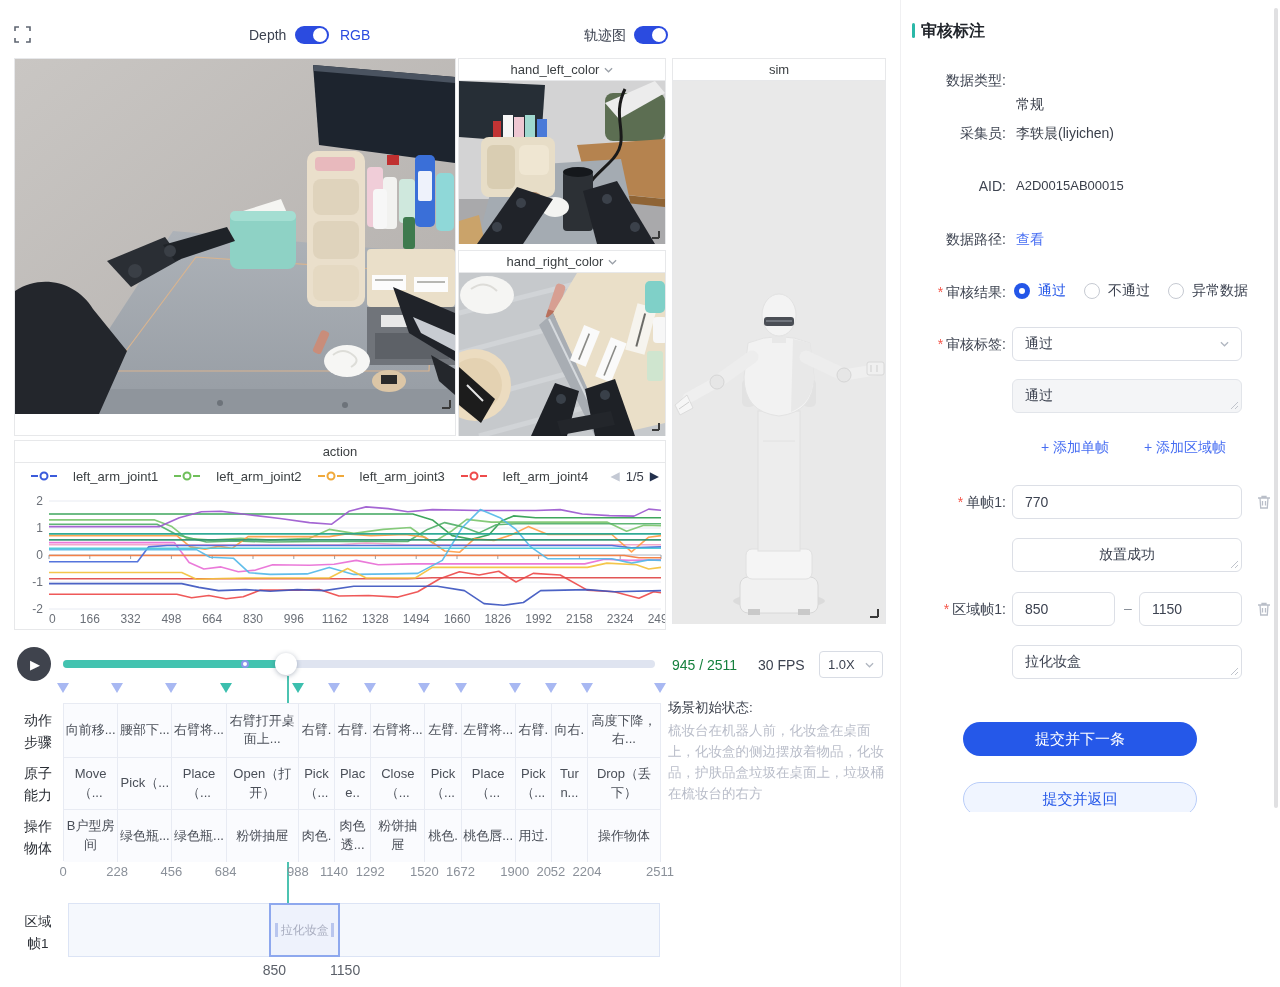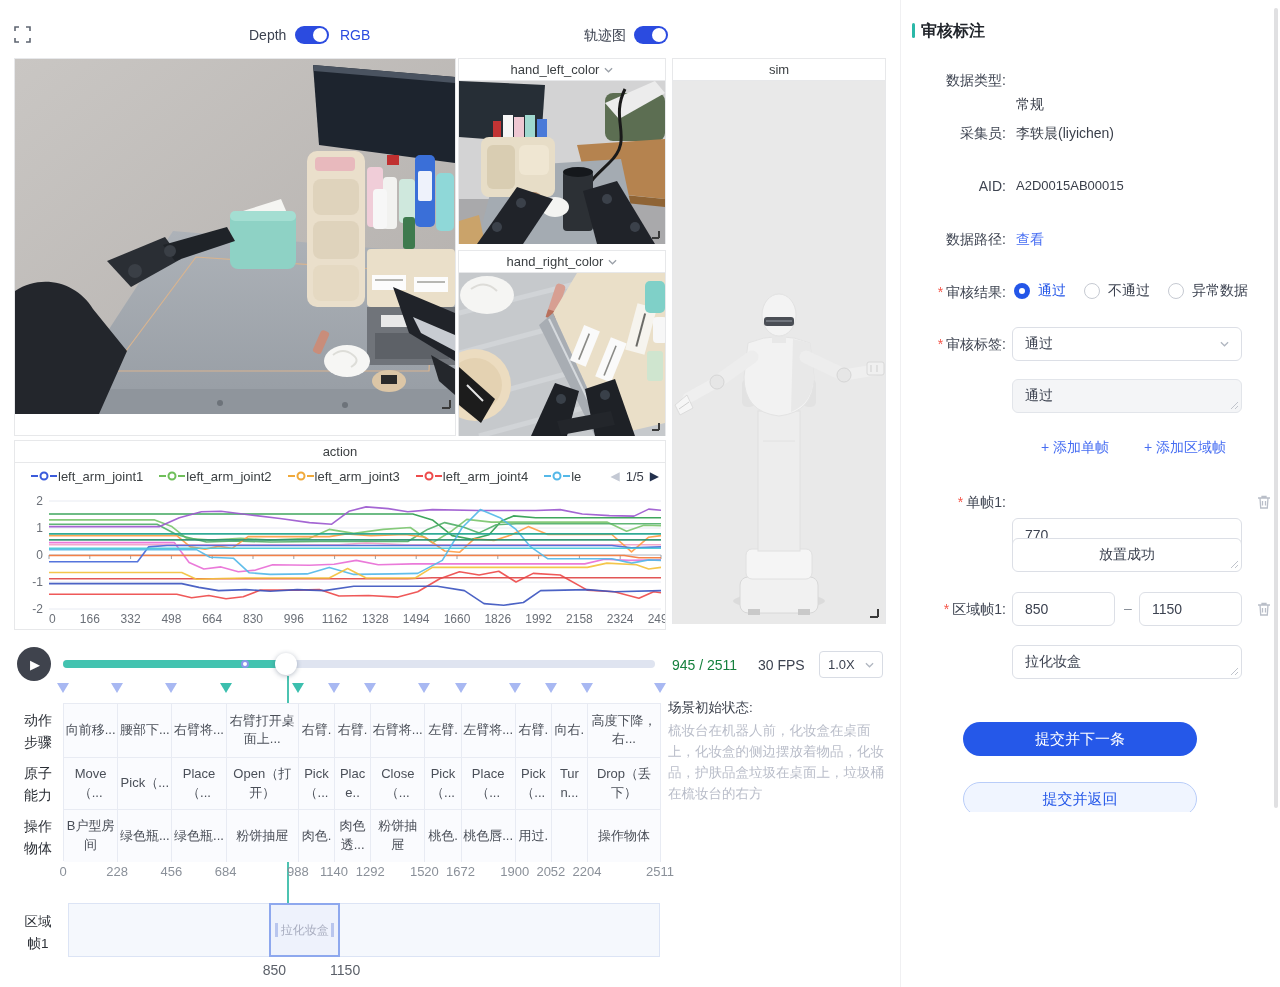--- a/index.html
+++ b/index.html
@@ -9,21 +9,21 @@
   .panel{position:absolute;border:1px solid #e7e8ea;background:#fff;box-sizing:border-box;}
   .panel-title{height:21px;border-bottom:1px solid #e7e8ea;display:flex;align-items:center;justify-content:center;
        font-size:13px;color:#3c4043;gap:5px;}
   .chev{width:9px;height:6px;}
   .toggle{position:absolute;width:34px;height:18px;border-radius:9px;background:#2b4be0;cursor:pointer;}
   .toggle .knob{position:absolute;top:2px;right:2px;width:14px;height:14px;border-radius:50%;background:#fff;}
   .lbl{color:#3c4250;}
   .blue{color:#2b4be0;}
   .legend-row{position:absolute;left:0;top:22px;width:650px;height:26px;display:flex;align-items:center;
        gap:16px;padding-left:16px;box-sizing:border-box;overflow:hidden;font-size:13px;color:#3c4043;white-space:nowrap;}
-  .legend-item{display:flex;align-items:center;gap:1px;flex:0 0 auto;}
+  .legend-item{display:flex;align-items:center;gap:16px;flex:0 0 auto;}
   .pager{position:absolute;right:6px;top:22px;height:26px;display:flex;align-items:center;gap:6px;background:#fff;
        font-size:13px;color:#3a3f4a;padding-left:6px;}
   .pager .prev{color:#c4c9d4;font-size:12px;}
   .pager .next{color:#23304d;font-size:12px;}
   .tri{position:absolute;width:0;height:0;border-left:6px solid transparent;border-right:6px solid transparent;
        border-top:10px solid #a8b8f2;}
   .tri.active{border-top-color:#3cbfae;}
   .tl-cell{position:absolute;box-sizing:border-box;border-right:1px solid #e8ebf3;display:flex;align-items:center;
        justify-content:center;text-align:center;font-size:13px;color:#4a4f58;background:#fafbfe;overflow:hidden;
        line-height:1.45;padding:2px 1px;word-break:break-all;}
@@ -517,21 +517,21 @@
   </div>
   <div class="ipt grey" style="left:1012px;top:379px;width:230px;">
     <span>通过</span>
     <div class="resize-corner"></div>
   </div>
 
   <a class="abs" style="left:1041px;top:439px;color:#466df2;cursor:pointer;">+ 添加单帧</a>
   <a class="abs" style="left:1144px;top:439px;color:#466df2;cursor:pointer;text-align:right;">+ 添加区域帧</a>
 
   <span class="side-label" style="top:494px;"><span class="star">*</span><span>单帧1:</span></span>
-  <div class="ipt" style="left:1012px;top:485px;width:230px;margin-top:33px;">
+  <div class="ipt" style="left:1012px;top:485px;width:230px;">
     <span>770</span>
   </div>
   <div class="trash" style="top:494px;">
     <svg width="16" height="16" viewBox="0 0 16 16" fill="none" stroke="#b9bec8" stroke-width="1.3">
       <path d="M2,4 h12 M6,4 V2.5 h4 V4 M4,4 l0.7,10 h6.6 L12,4 M6.5,7 v4.5 M9.5,7 v4.5"></path>
     </svg>
   </div>
   <div class="ipt" style="left:1012px;top:538px;width:230px;justify-content:center;">
     <span>放置成功</span>
     <div class="resize-corner"></div>

